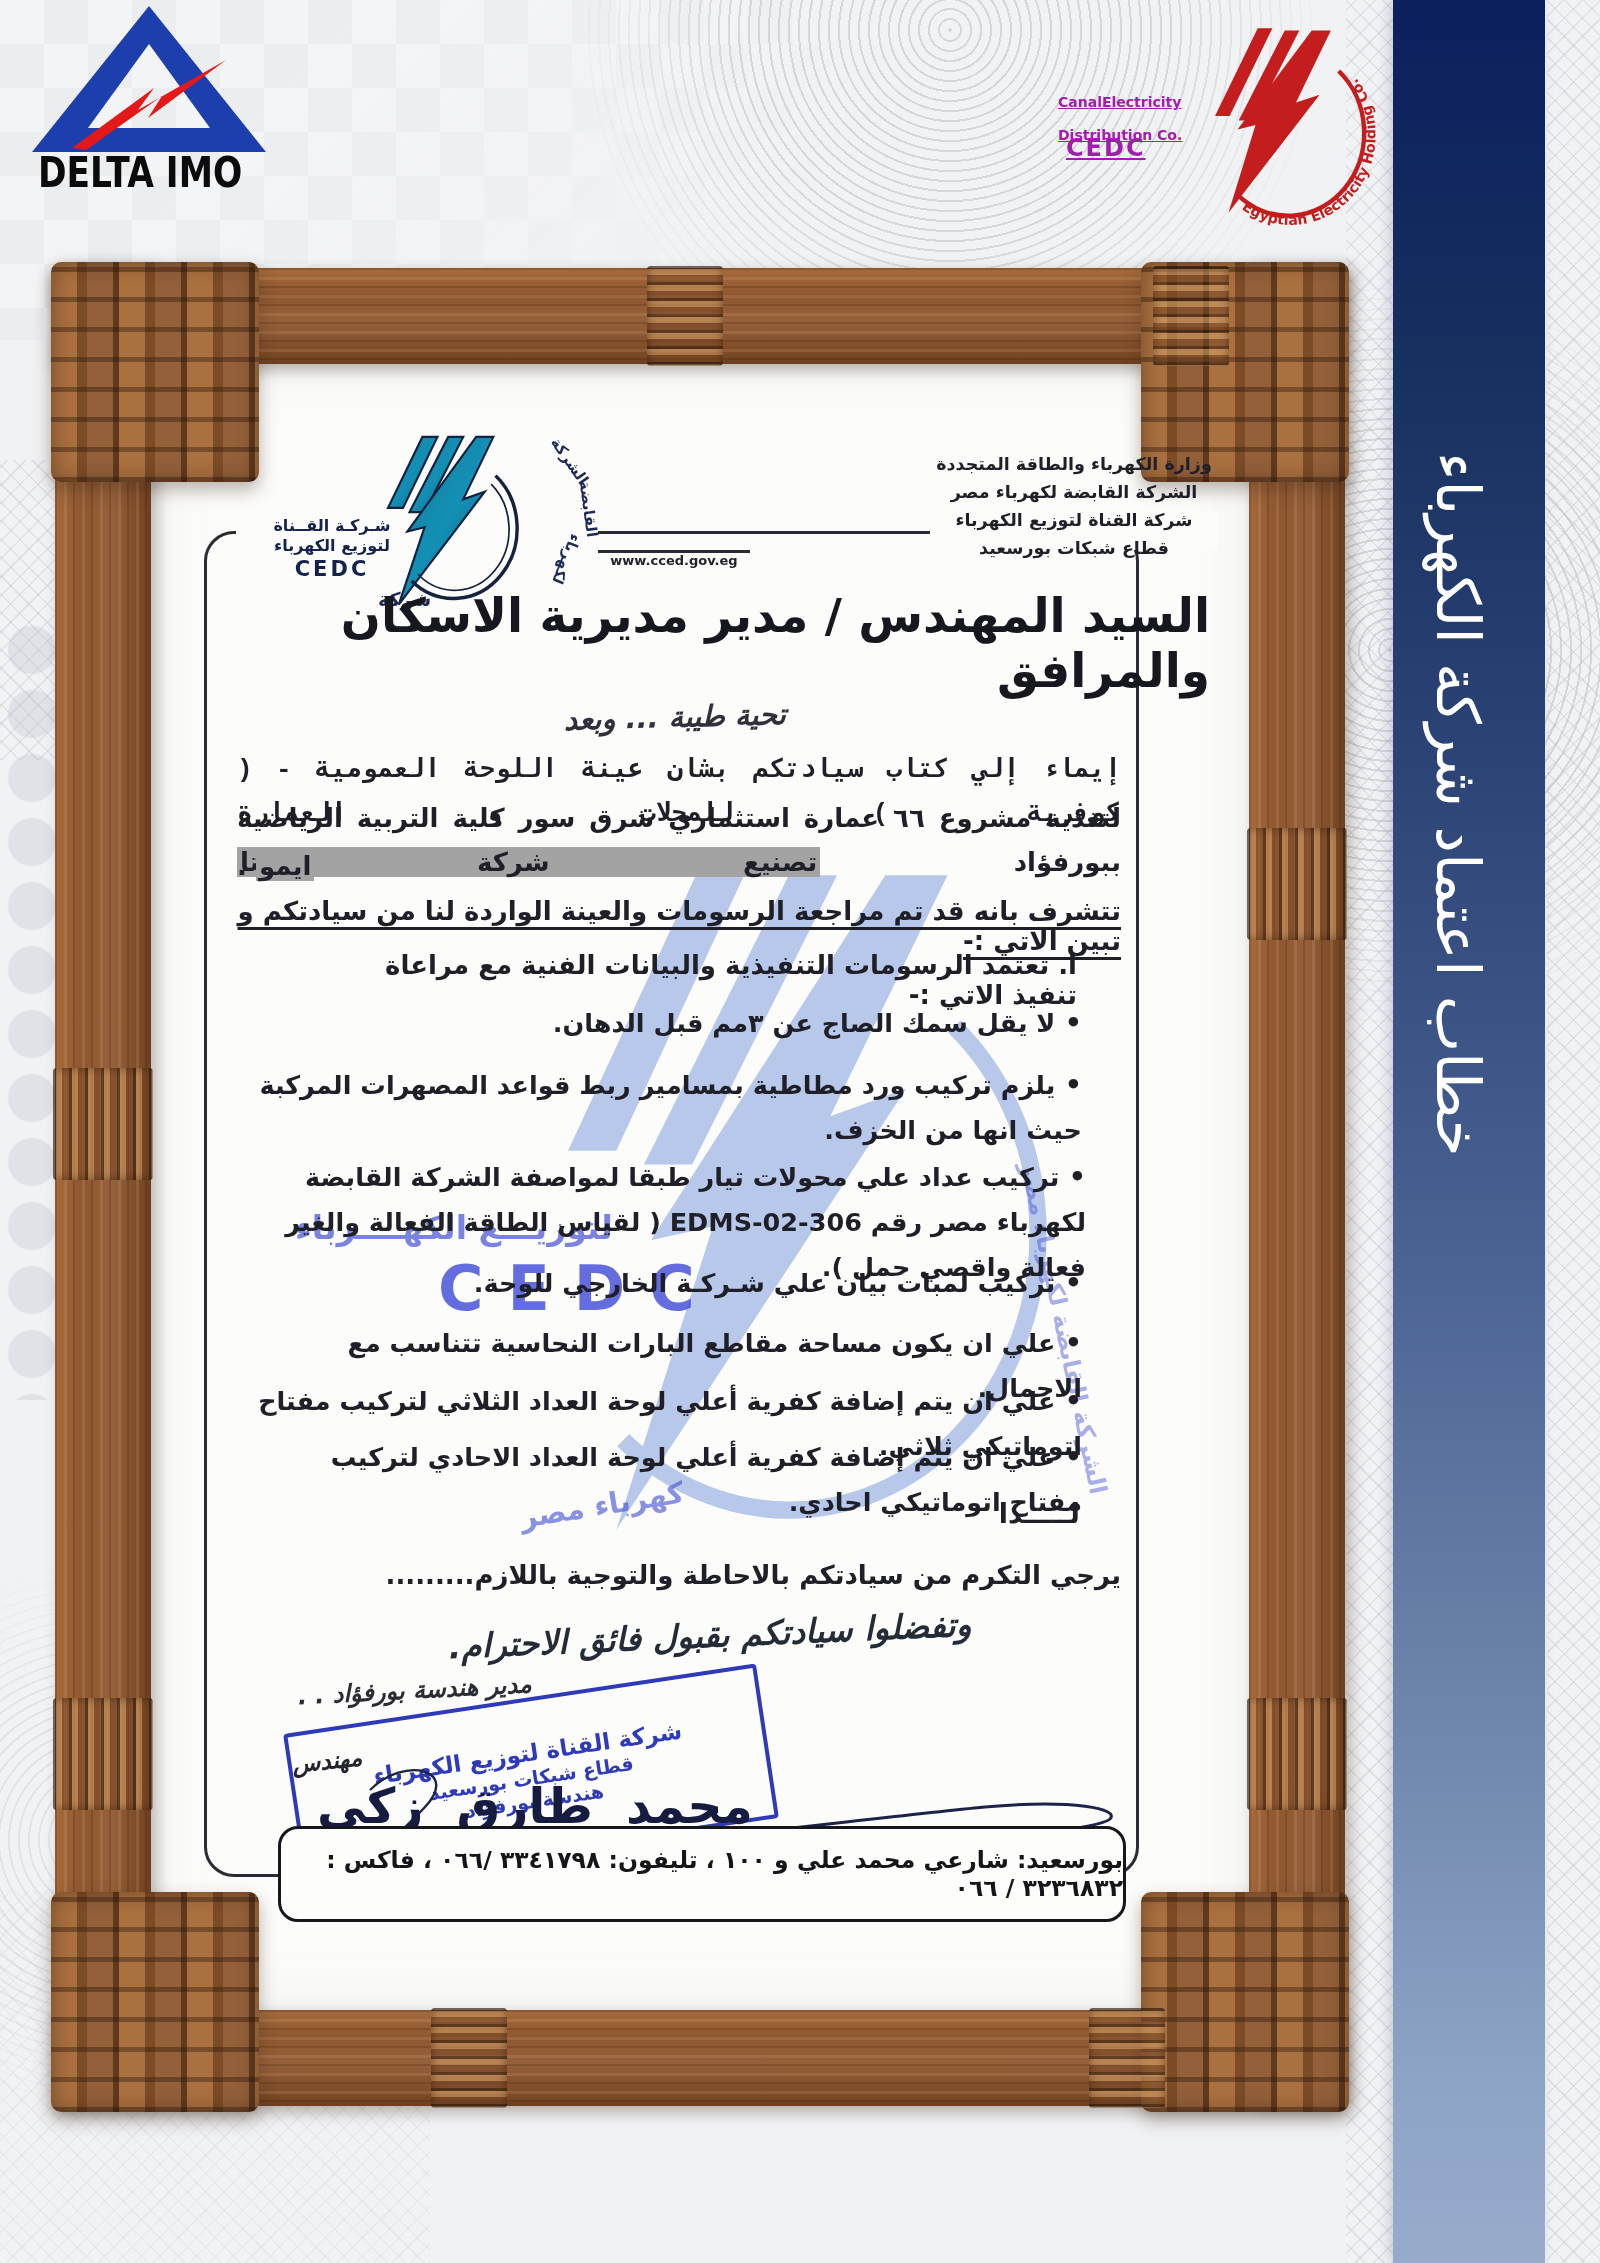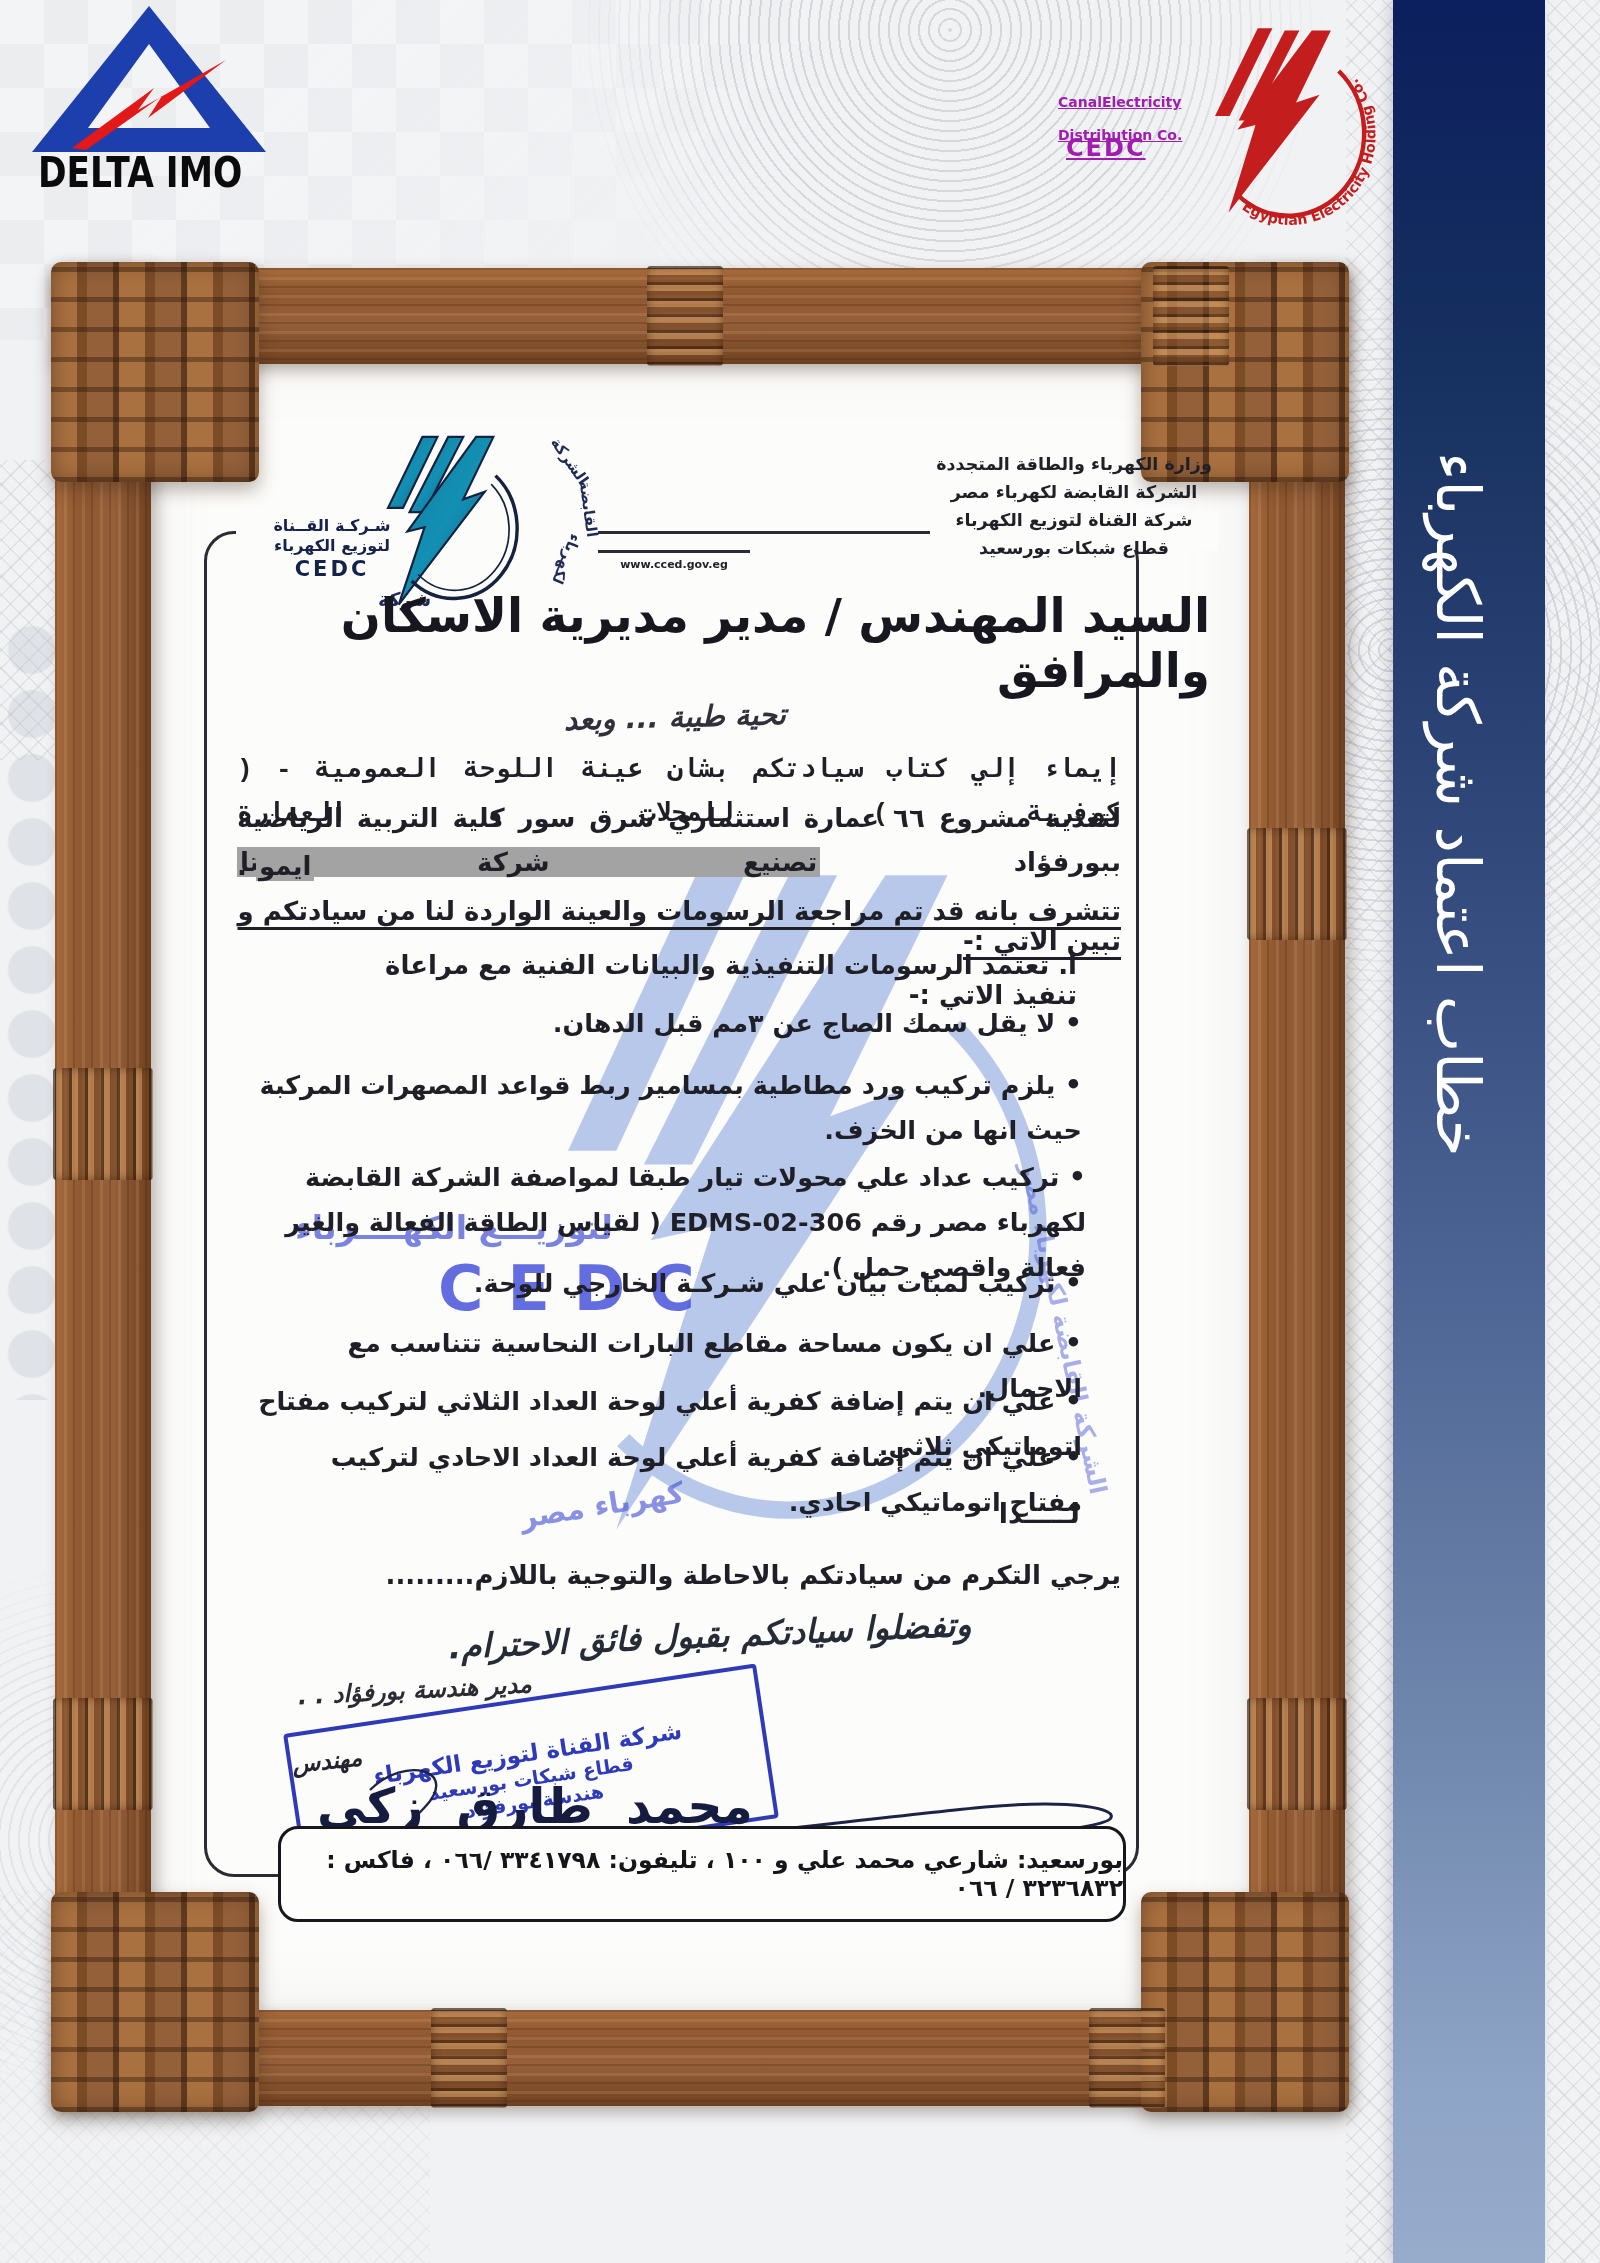--- a/index.html
+++ b/index.html
@@ -167,21 +167,21 @@
   <div class="abs ar" style="left:543px;top:452px;font-size:15px;font-weight:700;color:#1d2a55;transform:rotate(55deg);">الشركة</div>
   <div class="abs ar" style="left:560px;top:500px;font-size:15px;font-weight:700;color:#1d2a55;transform:rotate(82deg);">القابضة</div>
   <div class="abs ar" style="left:540px;top:550px;font-size:15px;font-weight:700;color:#1d2a55;transform:rotate(112deg);">لكهرباء</div>
   <div class="abs ar" style="left:378px;top:588px;font-size:19px;font-weight:700;color:#1d2a55;letter-spacing:3px;">شركة</div>
   <div class="abs" style="left:262px;top:516px;width:140px;text-align:center;color:#15224a;">
     <div class="ar" style="font-size:16px;font-weight:700;line-height:20px;">شـركـة القــناة</div>
     <div class="ar" style="font-size:16px;font-weight:700;line-height:20px;">لتوزيع الكهرباء</div>
     <div style="font-size:21px;font-weight:700;letter-spacing:3px;line-height:26px;">CEDC</div>
   </div>
 
-  <div class="abs" style="left:598px;top:550px;width:152px;border-top:3px solid #2b2b33;padding-top:5px;text-align:center;font-size:11px;font-weight:700;color:#23232b;">www.cced.gov.eg</div>
+  <div class="abs" style="left:598px;top:550px;width:152px;border-top:3px solid #2b2b33;text-align:center;font-size:13px;font-weight:700;color:#23232b;">www.cced.gov.eg</div>
 
   <div class="abs" style="left:930px;top:450px;width:288px;text-align:center;">
     <div class="ar doc-text" style="font-size:17.5px;line-height:28px;">وزارة الكهرباء والطاقة المتجددة</div>
     <div class="ar doc-text" style="font-size:17.5px;line-height:28px;">الشركة القابضة لكهرباء مصر</div>
     <div class="ar doc-text" style="font-size:17.5px;line-height:28px;">شركة القناة لتوزيع الكهرباء</div>
     <div class="ar doc-text" style="font-size:17.5px;line-height:28px;">قطاع شبكات بورسعيد</div>
   </div>
 
   <div class="abs ar doc-text" style="left:225px;top:588px;width:985px;font-size:47px;text-align:right;color:#17171f;">السيد المهندس / مدير مديرية الاسكان والمرافق</div>
 

